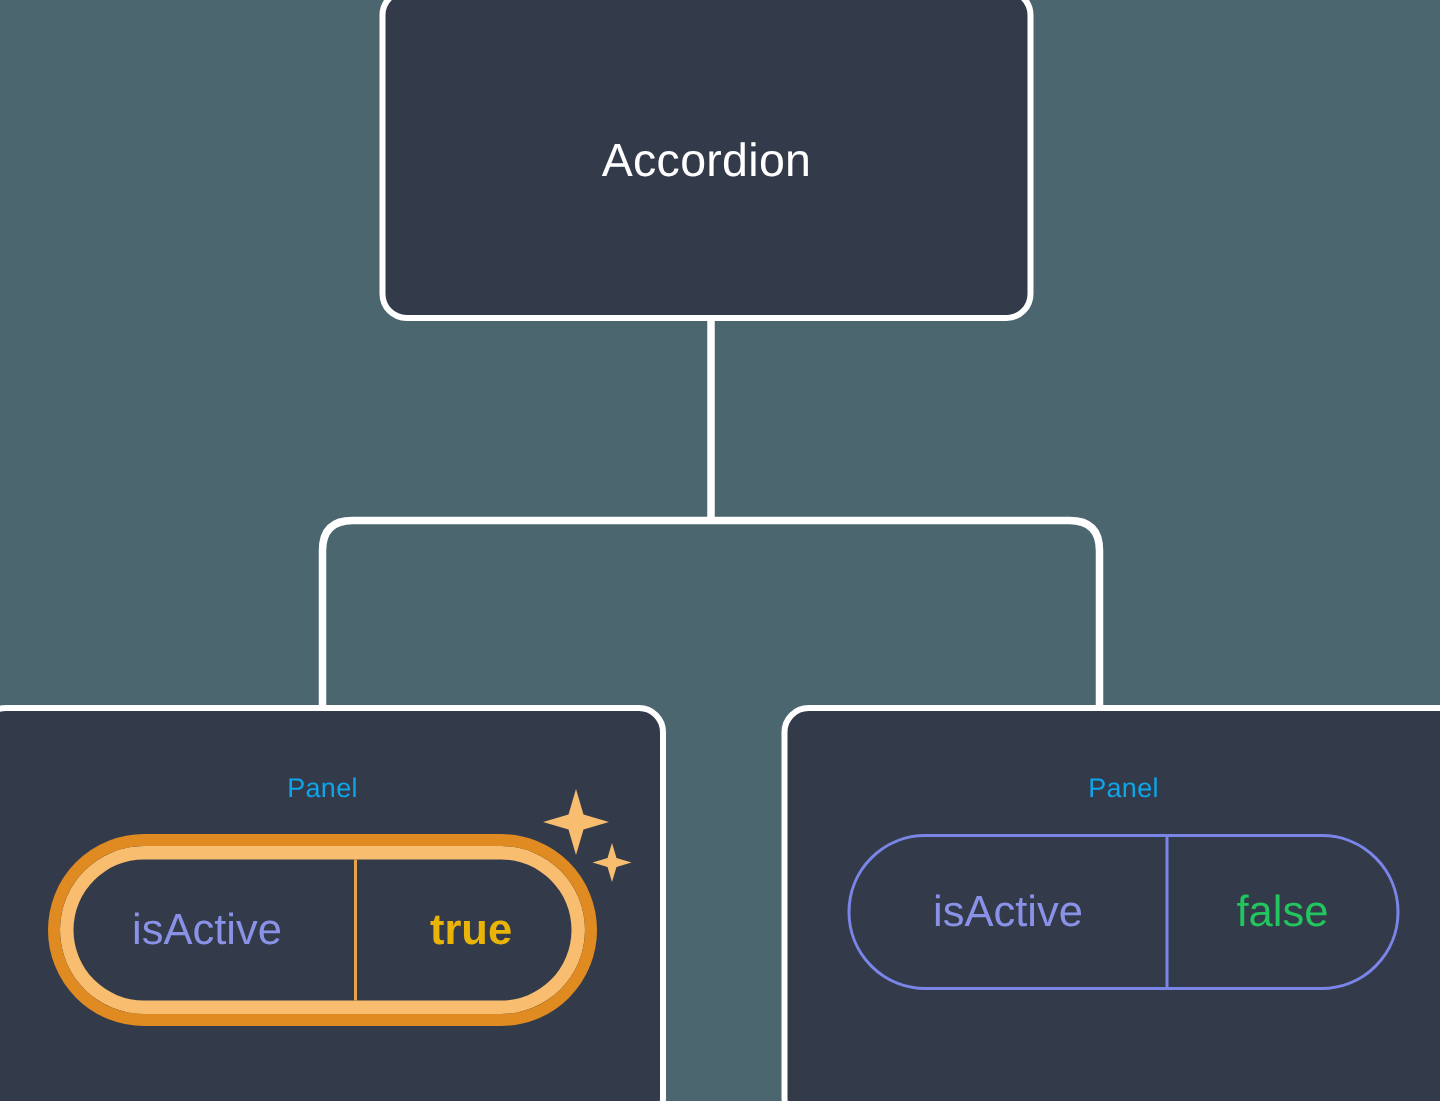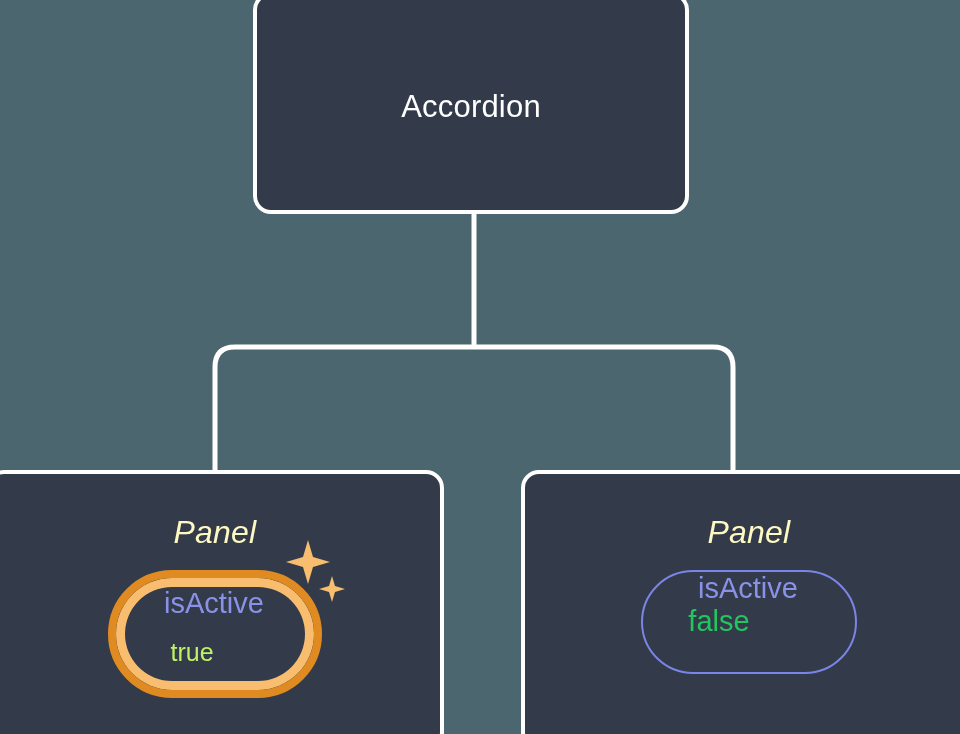--- a/index.html
+++ b/index.html
@@ -68,43 +68,41 @@
   }
   .panel-left {
     left: -14px;
     width: 458px;
   }
   .panel-right {
     left: 521px;
     width: 456px;
   }
   .panel-card .node-title {
-    font-size: 32px;
-    color: #fef9c3;
+    font-size: 18px;
+    color: #0ea5e9;
     letter-spacing: 0.2px;
     line-height: 1;
-    font-style: italic;
   }
 
   
   .pill-wrap {
     position: relative;
     margin-top: 22px;
     display: flex;
     align-items: center;
     justify-content: center;
   }
 
   .pill {
     display: flex;
     align-items: stretch;
     border-radius: 999px;
     box-sizing: border-box;
     overflow: hidden;
-    flex-direction: column;
   }
   .pill-cell {
     display: flex;
     align-items: center;
     justify-content: center;
     box-sizing: border-box;
     white-space: nowrap;
   }
 
   
@@ -133,23 +131,23 @@
   }
   .pill-active .pill-key {
     width: 198px;
     font-size: 29px;
     color: #8a92e8;
     border-right: 2px solid #e9a349;
     margin: 9px 0;
   }
   .pill-active .pill-val {
     width: 152px;
-    font-size: 25px;
-    font-weight: normal;
-    color: #bef264;
+    font-size: 29px;
+    font-weight: bold;
+    color: #eab308;
     margin: 9px 0;
   }
 
   
   .sparkles {
     position: absolute;
     right: -28px;
     top: -38px;
     width: 70px;
     height: 80px;

